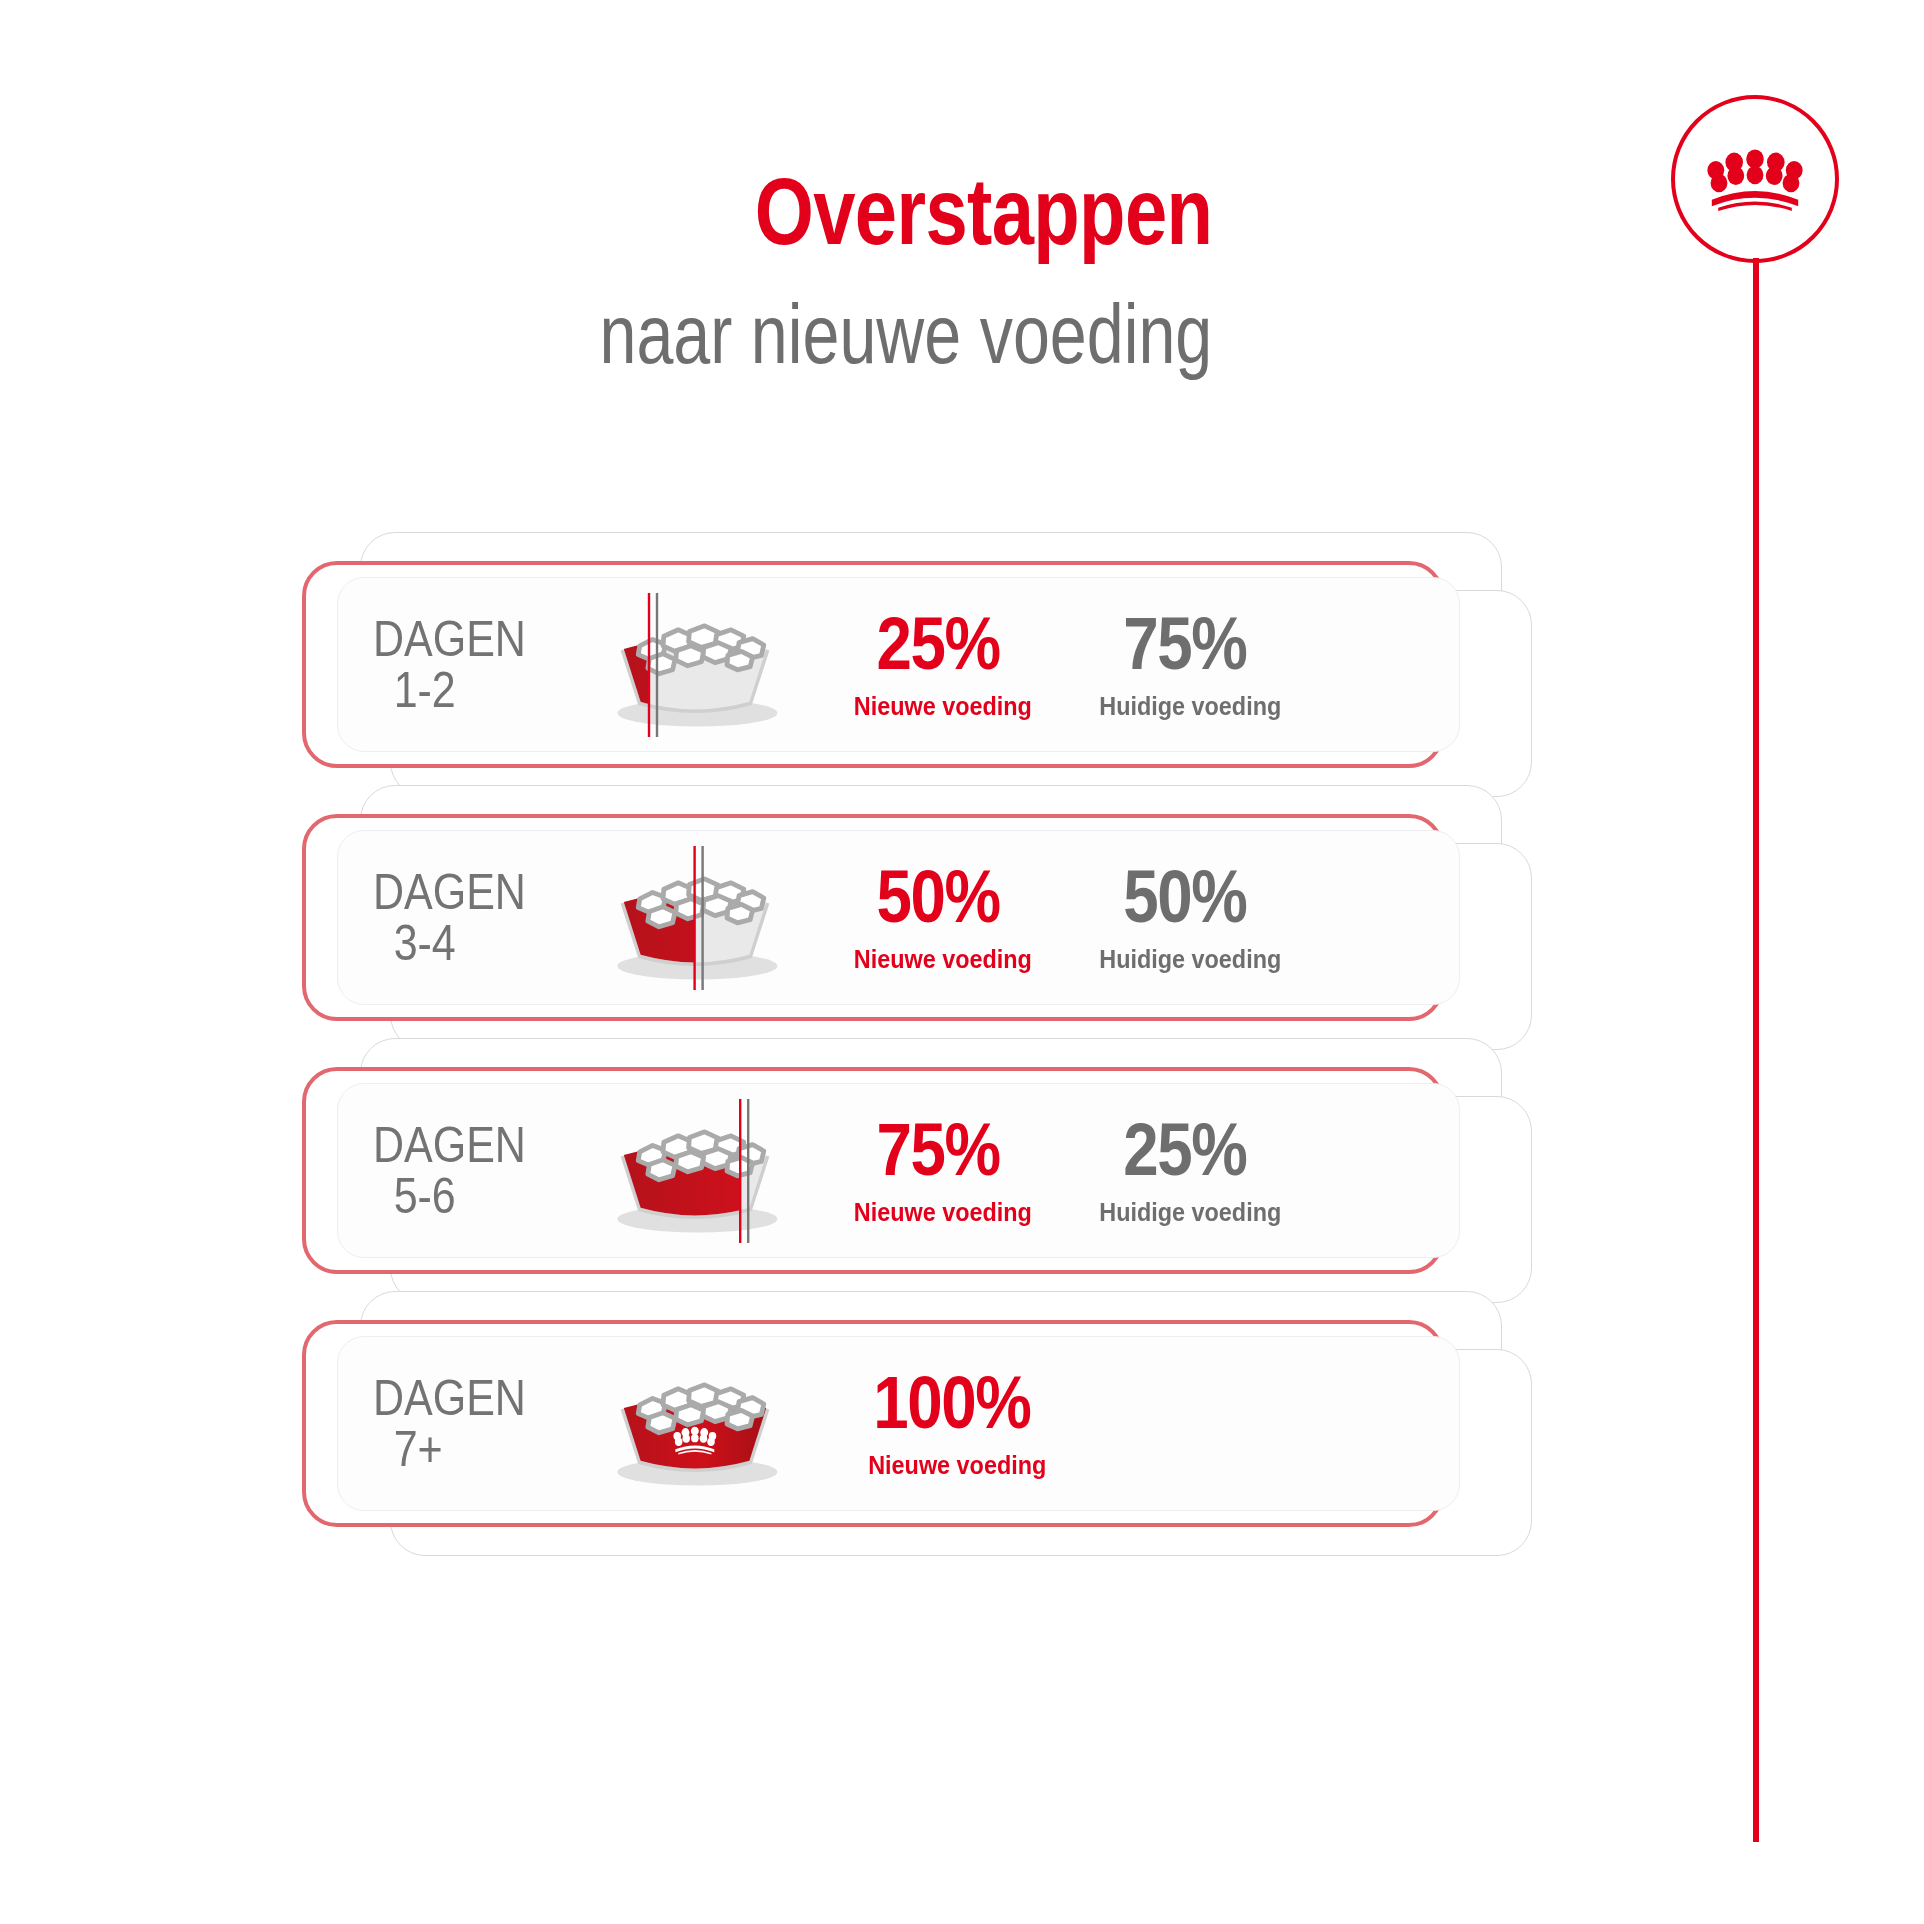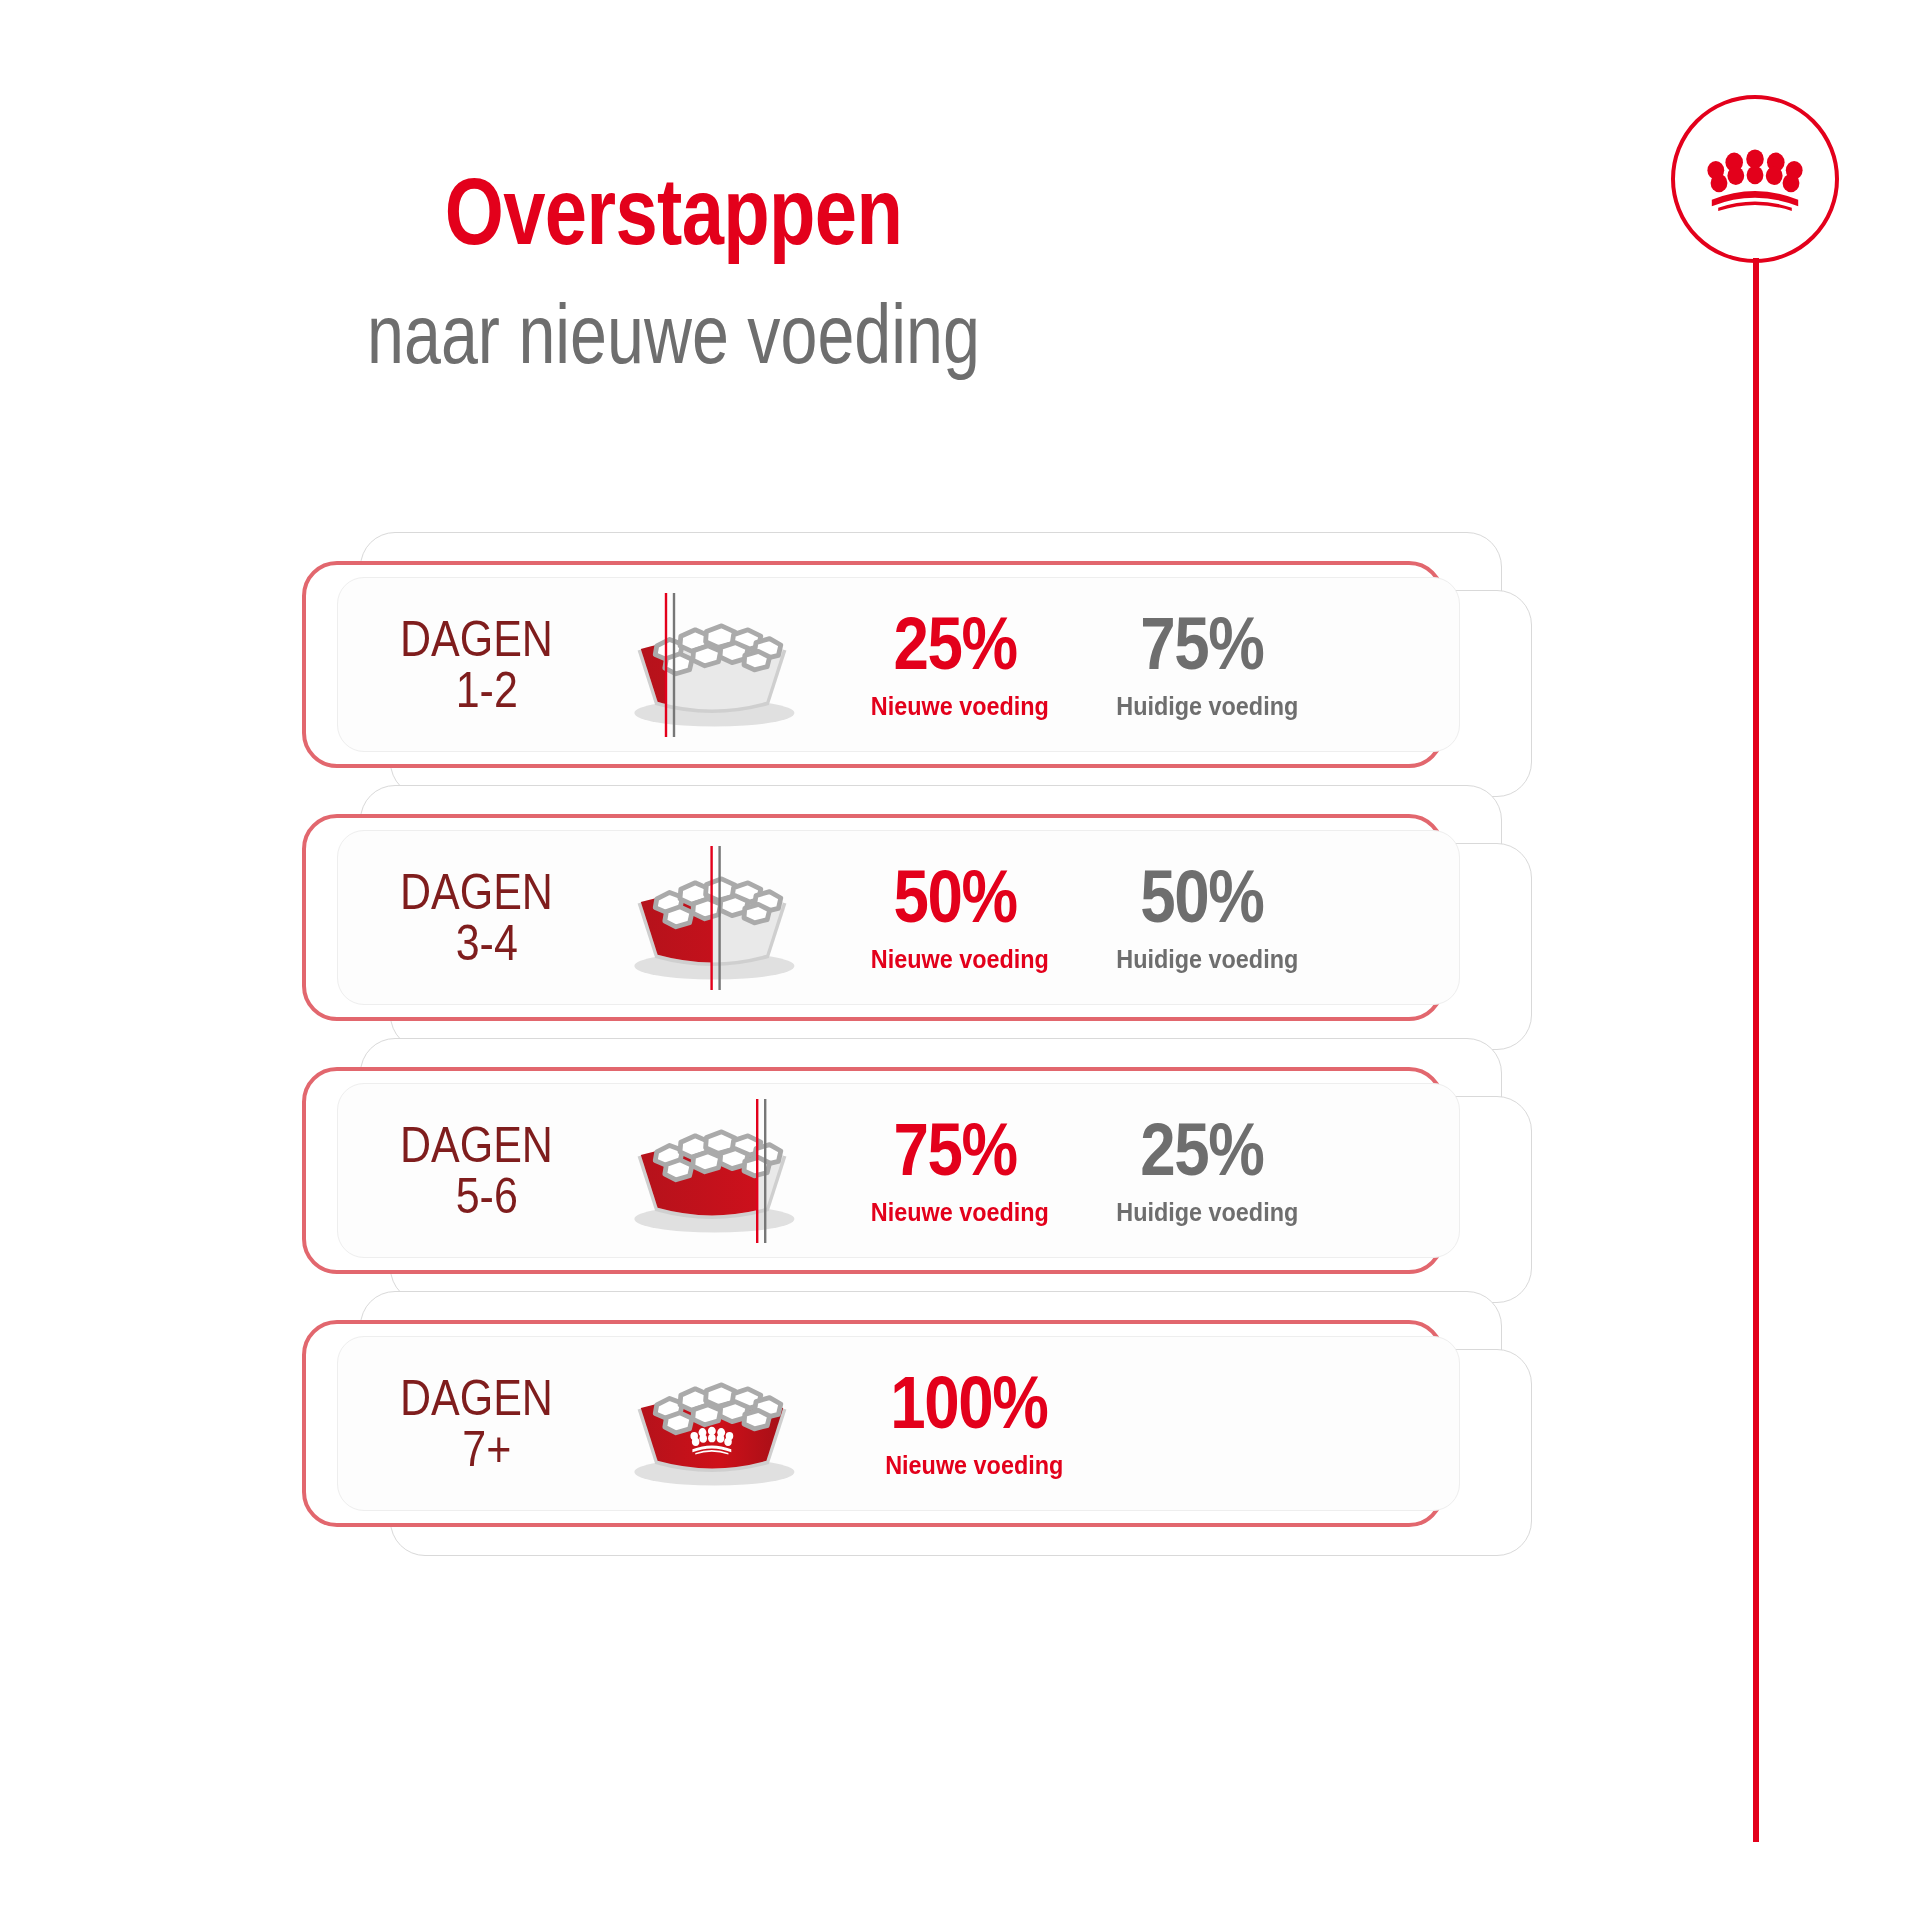--- a/index.html
+++ b/index.html
@@ -37,21 +37,21 @@
     width:5.6px;
     height:1584px;
     background:#E3001B;
   }
 
   
   .heading{
     position:absolute;
     left:0; top:164px;
     width:1347px;
-    text-align:center;
+    text-align:right;
   }
   .title{
     display:block;
     color:#E3001B;
     font-size:95px;
     font-weight:bold;
     letter-spacing:-0.8px;
     line-height:1.0;
     transform:scaleX(0.80);
     transform-origin:center;
@@ -113,24 +113,24 @@
     border:1.6px solid #eeeeee;
     border-radius:27px;
     background:#fdfdfd;
     display:flex;
     align-items:center;
   }
 
   
   .days{
     width:201px;
-    margin-left:52px;
-    color:#7f1d1d;
+    margin-left:35px;
+    color:#737373;
     font-weight:normal;
-    text-align:center;
+    text-align:left;
     line-height:1.02;
     flex:0 0 auto;
   }
   .days-word{
     display:block;
     font-size:50px;
     letter-spacing:0px;
     transform:scaleX(0.86);
     transform-origin:left center;
   }

